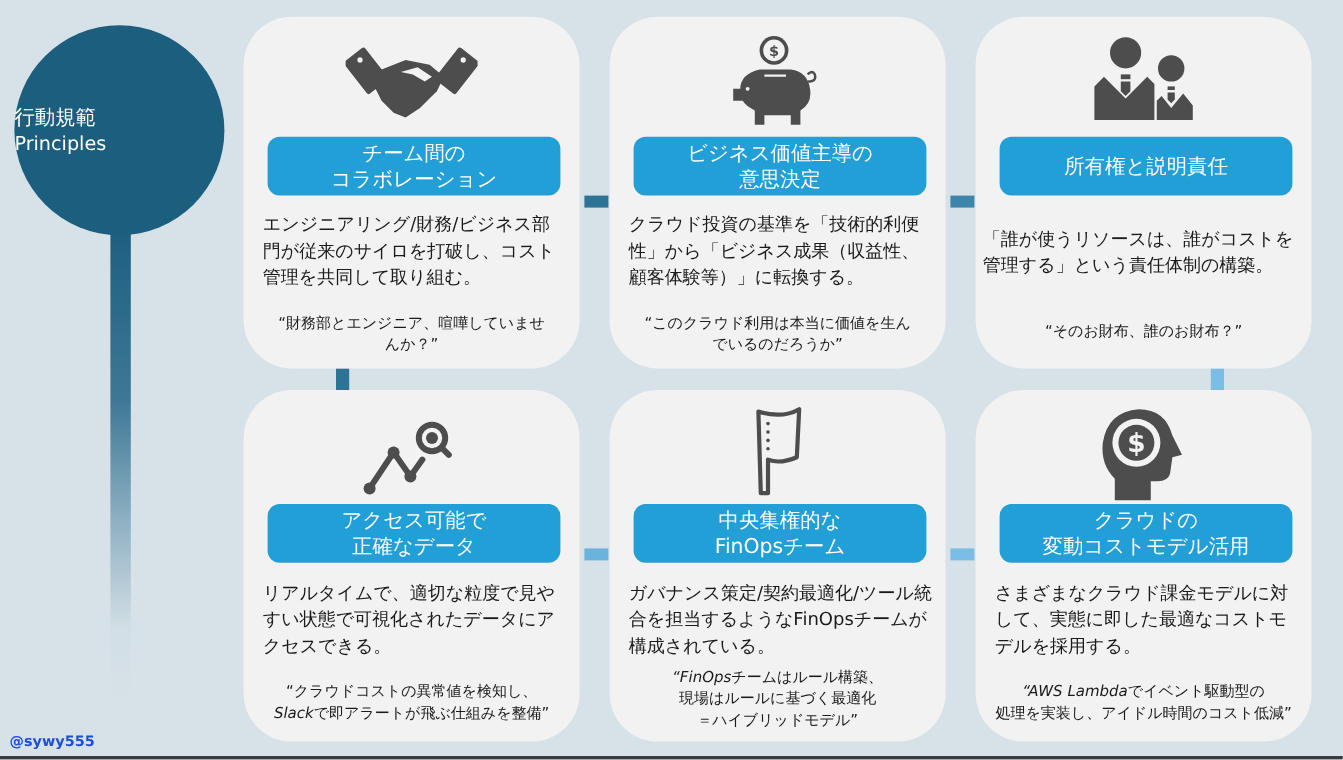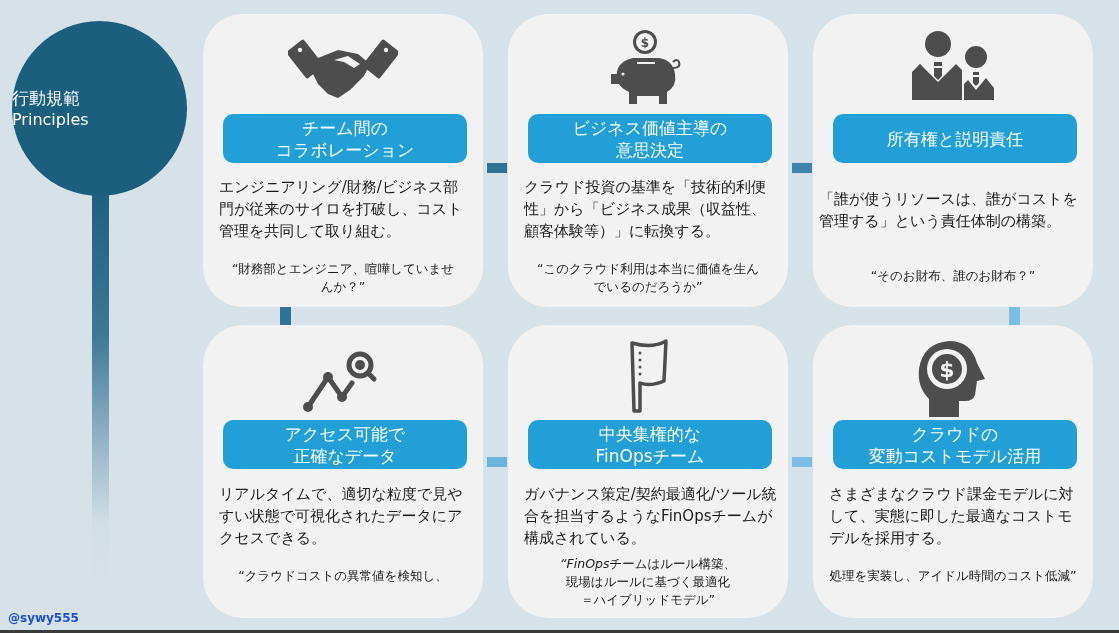--- a/index.html
+++ b/index.html
@@ -167,20 +167,21 @@
       </g>
     </svg>
   </div>
   <div class="title" style="top:95px;">
     <span>アクセス可能で</span>
     <span>正確なデータ</span>
   </div>
   <div class="body" style="top:158px;">リアルタイムで、適切な粒度で見やすい状態で可視化されたデータにアクセスできる。</div>
   <div class="quote" style="top:242px;">
     <div>“クラウドコストの異常値を検知し、</div>
+    <div><i>Slack</i><span>で即アラートが飛ぶ仕組みを整備”</span></div>
   </div>
 </div>
 
 <div class="card" style="left:508px;top:325px;">
   <div class="icon" style="top:10px;">
     <svg width="60" height="80" viewBox="0 0 60 80">
       <path d="M14 8 Q34 14 48 6 L46 46 Q32 52 22 48 L22 76 L16 76 L14 8 Z" fill="none" stroke="#4d4d4d" stroke-width="3.5" stroke-linejoin="round"></path>
       <g fill="#4d4d4d">
         <circle cx="22" cy="18" r="1.5"></circle>
         <circle cx="22" cy="25" r="1.5"></circle>
@@ -209,18 +210,19 @@
       <circle cx="34" cy="36" r="15" fill="#4d4d4d"></circle>
       <text x="34" y="44" text-anchor="middle" font-size="22" font-weight="bold" fill="#f2f2f2" font-family="DejaVu Sans, sans-serif">$</text>
     </svg>
   </div>
   <div class="title" style="top:95px;">
     <span>クラウドの</span>
     <span>変動コストモデル活用</span>
   </div>
   <div class="body" style="top:158px;">さまざまなクラウド課金モデルに対して、実態に即した最適なコストモデルを採用する。</div>
   <div class="quote" style="top:242px;left:0;right:0;">
+    <div><i>“AWS Lambda</i><span>でイベント駆動型の</span></div>
     <div>処理を実装し、アイドル時間のコスト低減”</div>
   </div>
 </div>
 
 <div class="watermark">@sywy555</div>
 <div class="bottom-bar"></div>
 
 </body></html>

